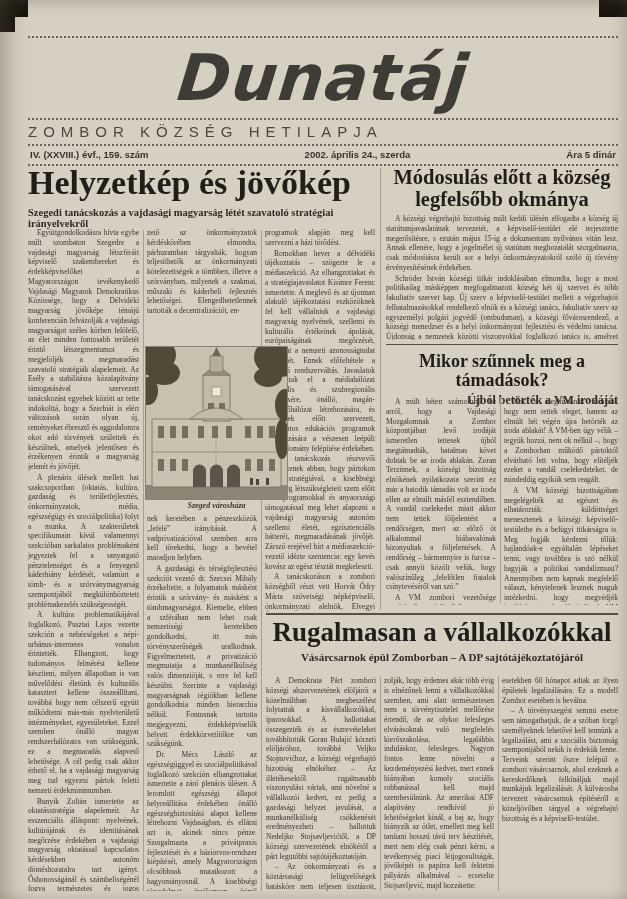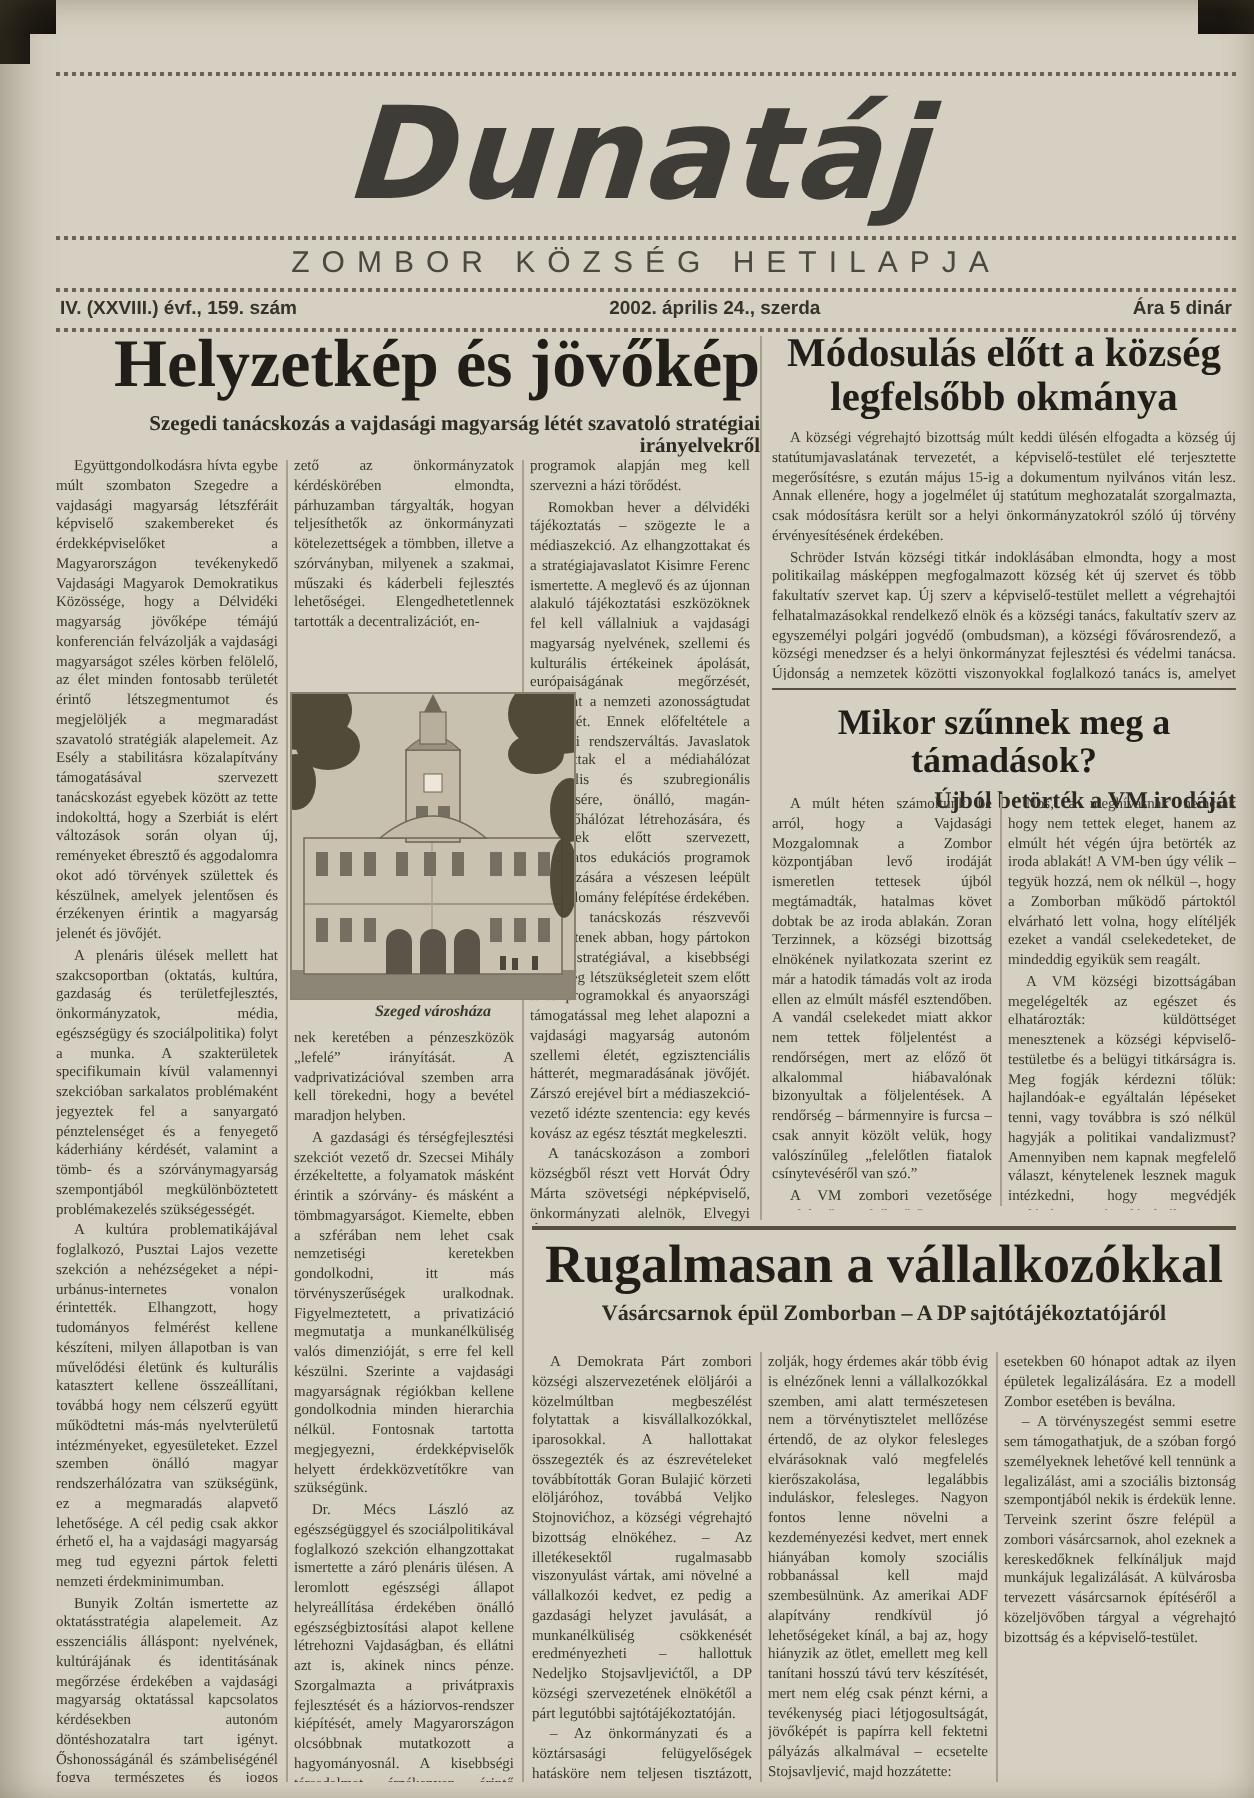--- a/index.html
+++ b/index.html
@@ -27,42 +27,42 @@
   .masthead{position:absolute;left:28px;top:36px;width:590px;}
   .rule-dot{border-top:2px dotted #6b6456;height:0;}
   .logo-row{text-align:center;padding:4px 0 2px;}
   .logo{
     display:inline-block;
     font:italic 900 64px/1.15 "DejaVu Sans",sans-serif;
     letter-spacing:1px;color:#3e3c37;transform:skewX(-6deg);
   }
   .mast-sub{
     font-family:"Liberation Sans",sans-serif;
-    font-size:15px;letter-spacing:6px;text-align:center;
+    font-size:15px;letter-spacing:6px;
     color:#4b4840;padding:3px 0 4px;
   }
   .dateline{
     display:flex;justify-content:space-between;align-items:flex-start;
     font-family:"Liberation Sans",sans-serif;font-weight:bold;
     font-size:9.5px;color:#36332c;padding:3px 2px 4px;
   }
 
   
   .col{
     position:absolute;overflow:hidden;
     font-size:7.5px;line-height:1.3;text-align:justify;color:#3a362d;
   }
   .col p{margin:0 0 1px;text-indent:9px;}
   .col p.cont{text-indent:0;}
 
   .vrule{position:absolute;width:1px;background:#a89f8c;}
   .hrule{position:absolute;height:0;border-top:1.5px solid #55503f;}
 
   
-  .lead-head{position:absolute;left:28px;top:166px;width:352px;text-align:right;}
+  .lead-head{position:absolute;left:28px;top:166px;width:352px;text-align:left;}
   .lead-head h1{margin:0;font-size:34px;line-height:1.02;font-weight:bold;color:#211e19;}
   .lead-head .sub{margin-top:6px;font-size:10.5px;font-weight:bold;color:#2e2b24;}
 
   
   .photo{position:absolute;left:146px;top:347px;width:141px;height:152px;z-index:5;
          outline:1px solid #8a8170;background:#c7c0ae;}
   .photo svg{display:block;}
   .caption{position:absolute;left:146px;top:501px;width:141px;z-index:5;
            text-align:center;font-style:italic;font-weight:bold;font-size:8px;color:#3a362d;}
 

